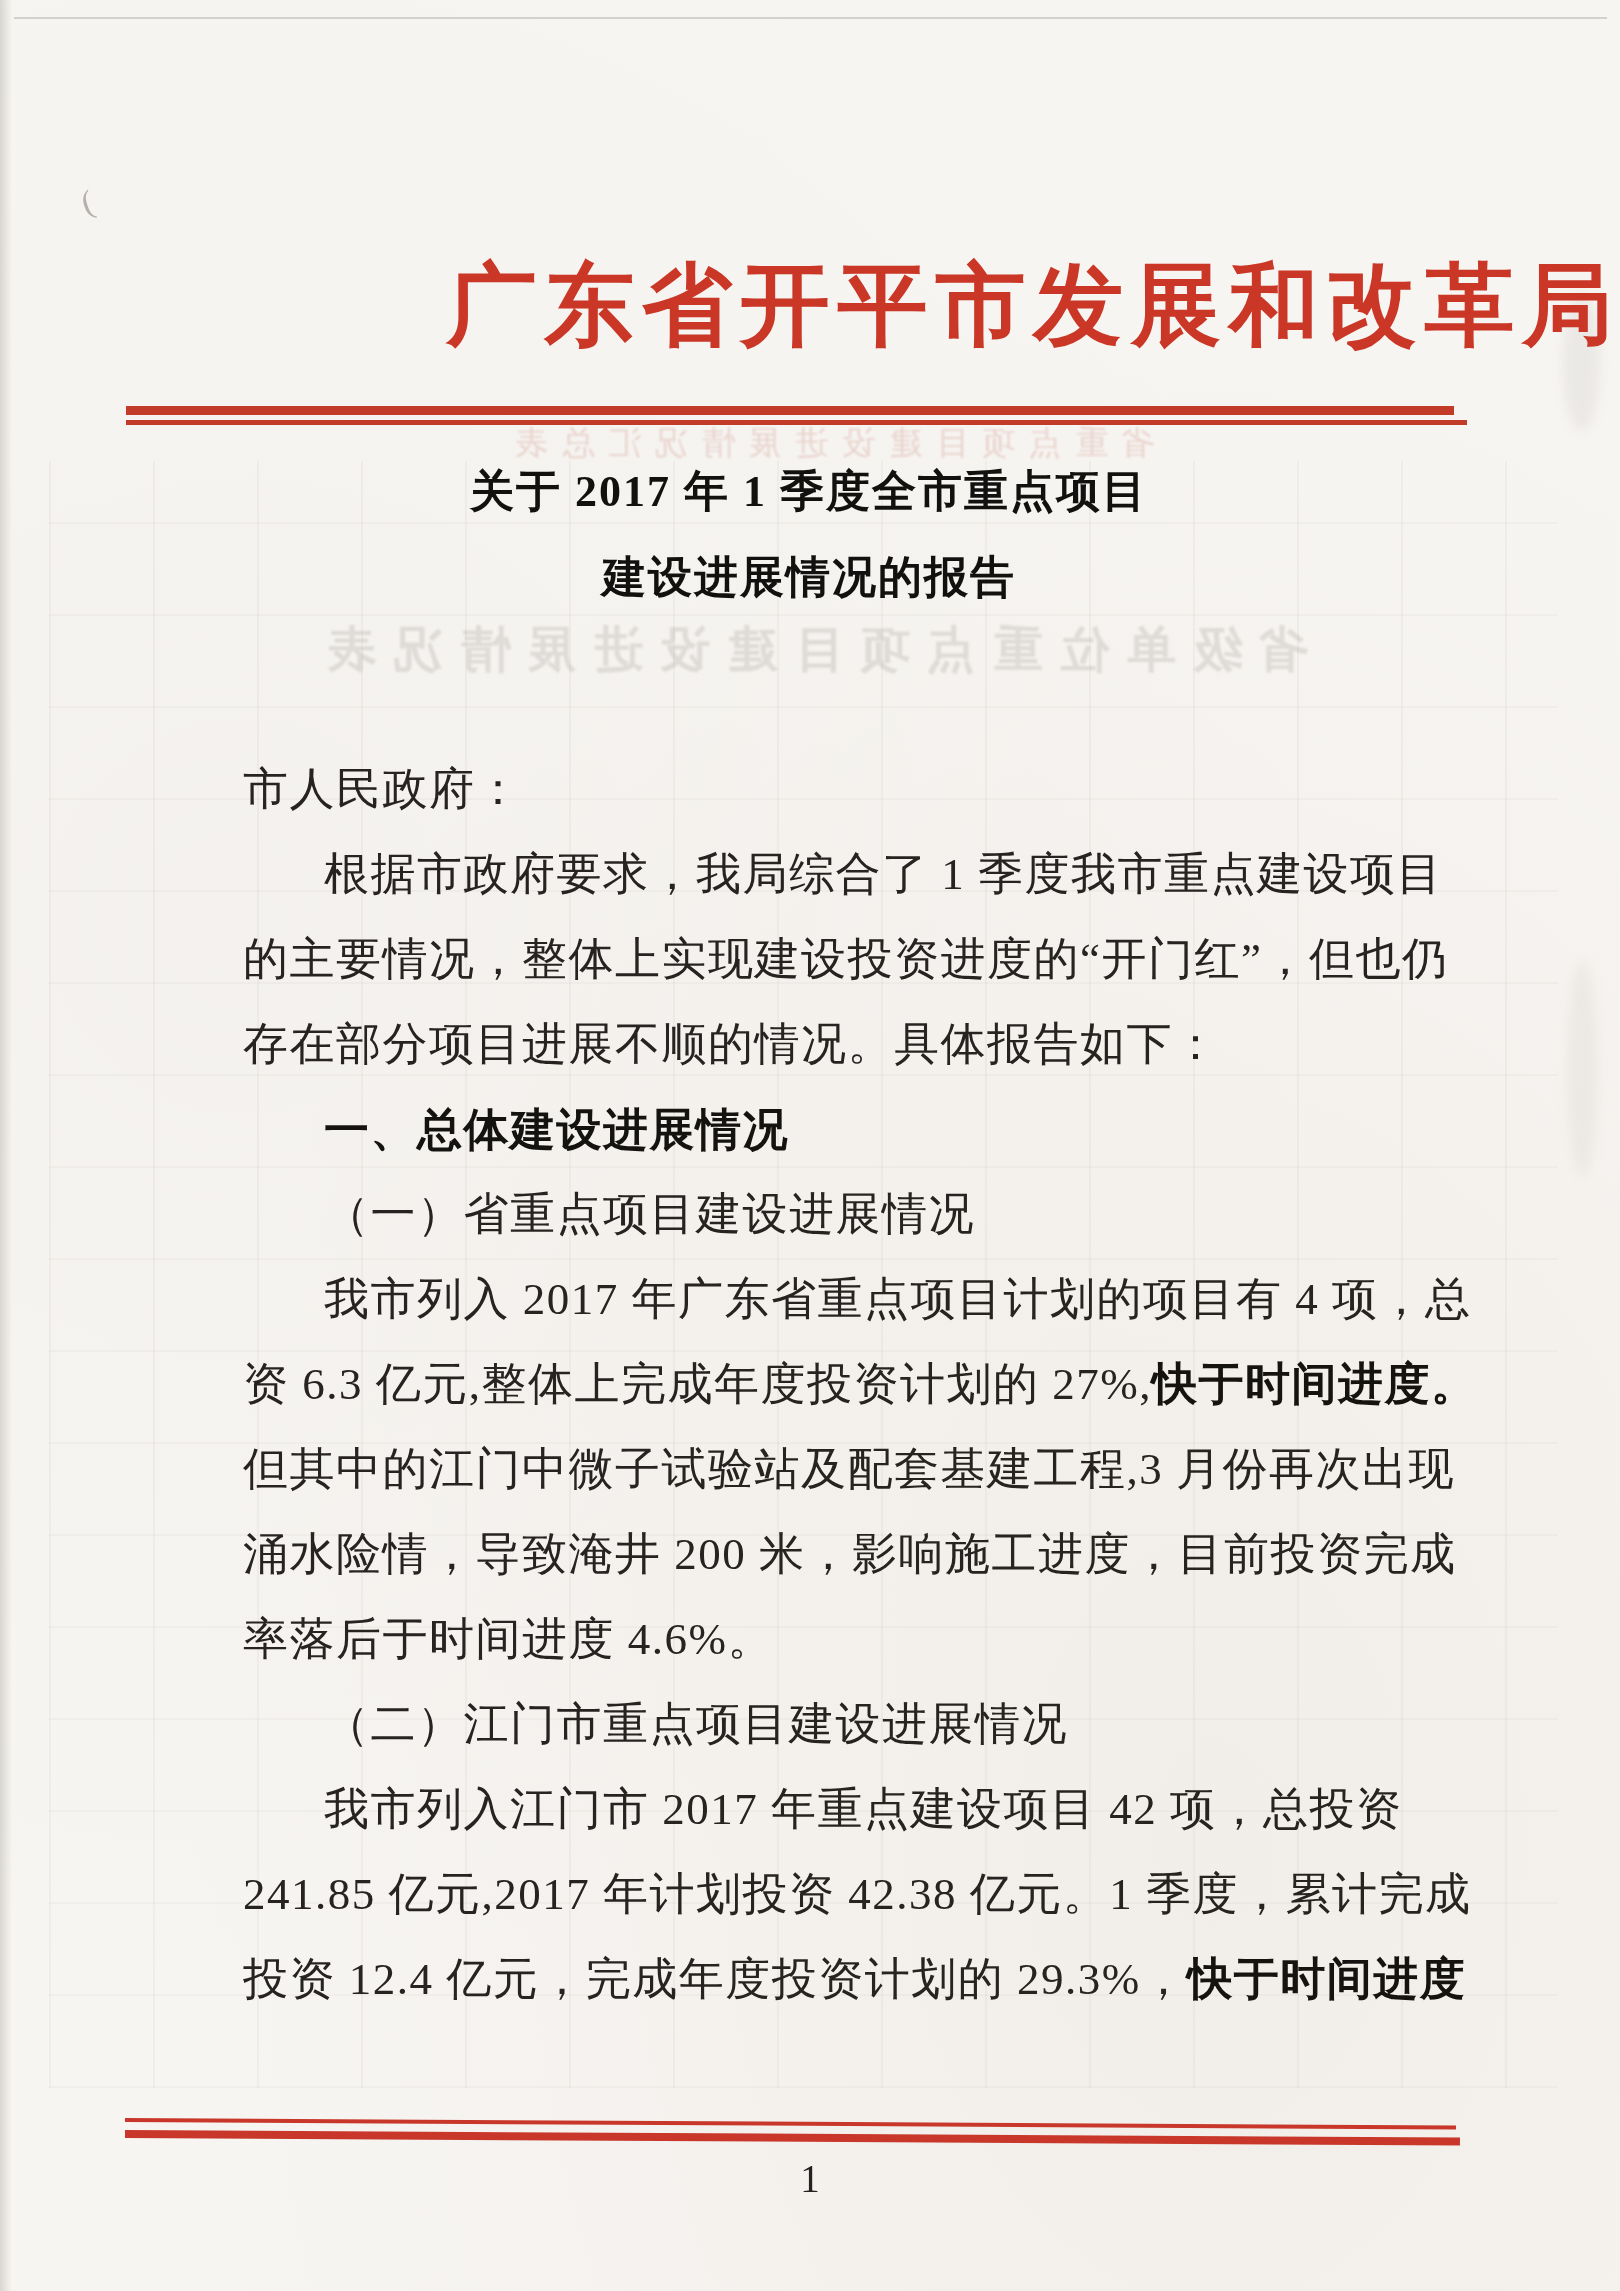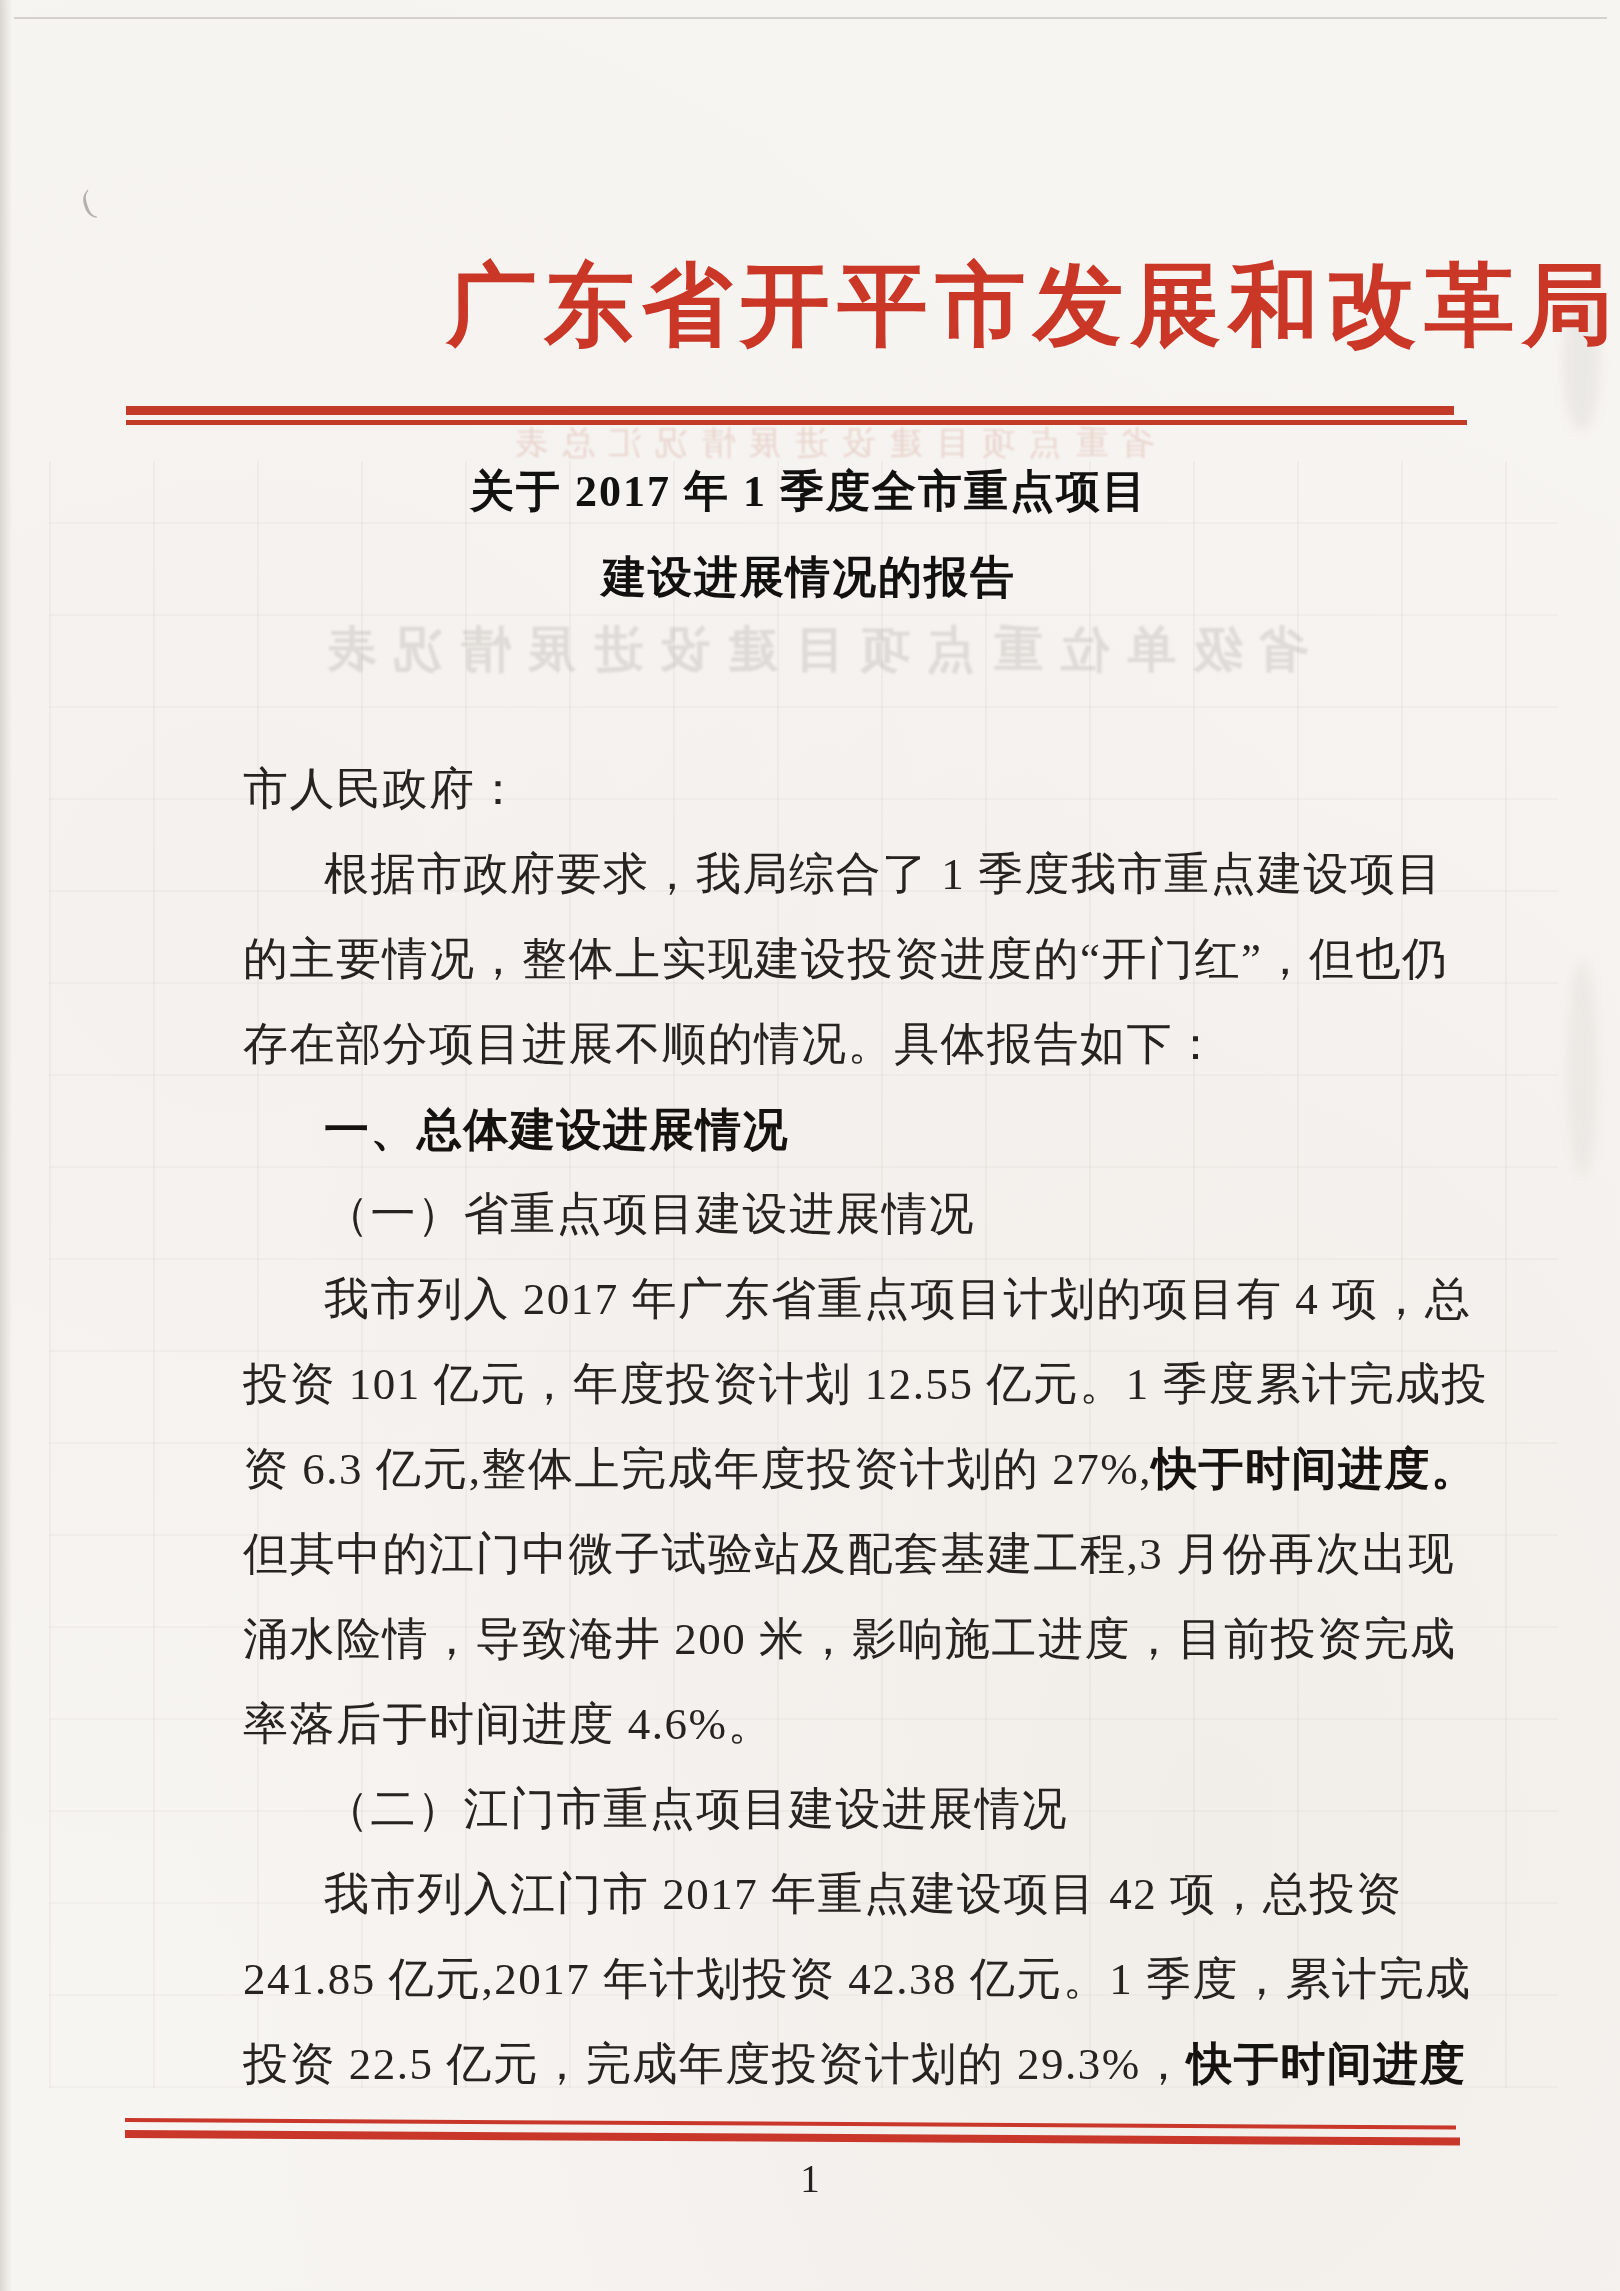--- a/index.html
+++ b/index.html
@@ -92,29 +92,28 @@
   </div>
 
   <div class="doc-body">
     <div class="line">市人民政府：</div>
     <div class="line ind j">根据市政府要求，我局综合了 1 季度我市重点建设项目</div>
     <div class="line j">的主要情况，整体上实现建设投资进度的“开门红”，但也仍</div>
     <div class="line">存在部分项目进展不顺的情况。具体报告如下：</div>
     <div class="line ind h">一、总体建设进展情况</div>
     <div class="line ind">（一）省重点项目建设进展情况</div>
     <div class="line ind j">我市列入 2017 年广东省重点项目计划的项目有 4 项，总</div>
-    <div class="line j">投资 101 亿元，年度投资计划 12.55 亿元。1 季度累计完成投</div>
     <div class="line j"><span>资 6.3 亿元,整体上完成年度投资计划的 27%,</span><span class="b">快于时间进度。</span></div>
     <div class="line j">但其中的江门中微子试验站及配套基建工程,3 月份再次出现</div>
     <div class="line j">涌水险情，导致淹井 200 米，影响施工进度，目前投资完成</div>
     <div class="line">率落后于时间进度 4.6%。</div>
     <div class="line ind">（二）江门市重点项目建设进展情况</div>
     <div class="line ind j">我市列入江门市 2017 年重点建设项目 42 项，总投资</div>
     <div class="line j">241.85 亿元,2017 年计划投资 42.38 亿元。1 季度，累计完成</div>
-    <div class="line j"><span>投资 22.5 亿元，完成年度投资计划的 29.3%，</span><span class="b">快于时间进度</span></div>
+    <div class="line j"><span>投资 12.4 亿元，完成年度投资计划的 29.3%，</span><span class="b">快于时间进度</span></div>
   </div>
 
   <div class="frule frule-thin"></div>
   <div class="frule frule-thick"></div>
   <div class="page-number">1</div>
 
 </div>
 
 
 </body></html>

